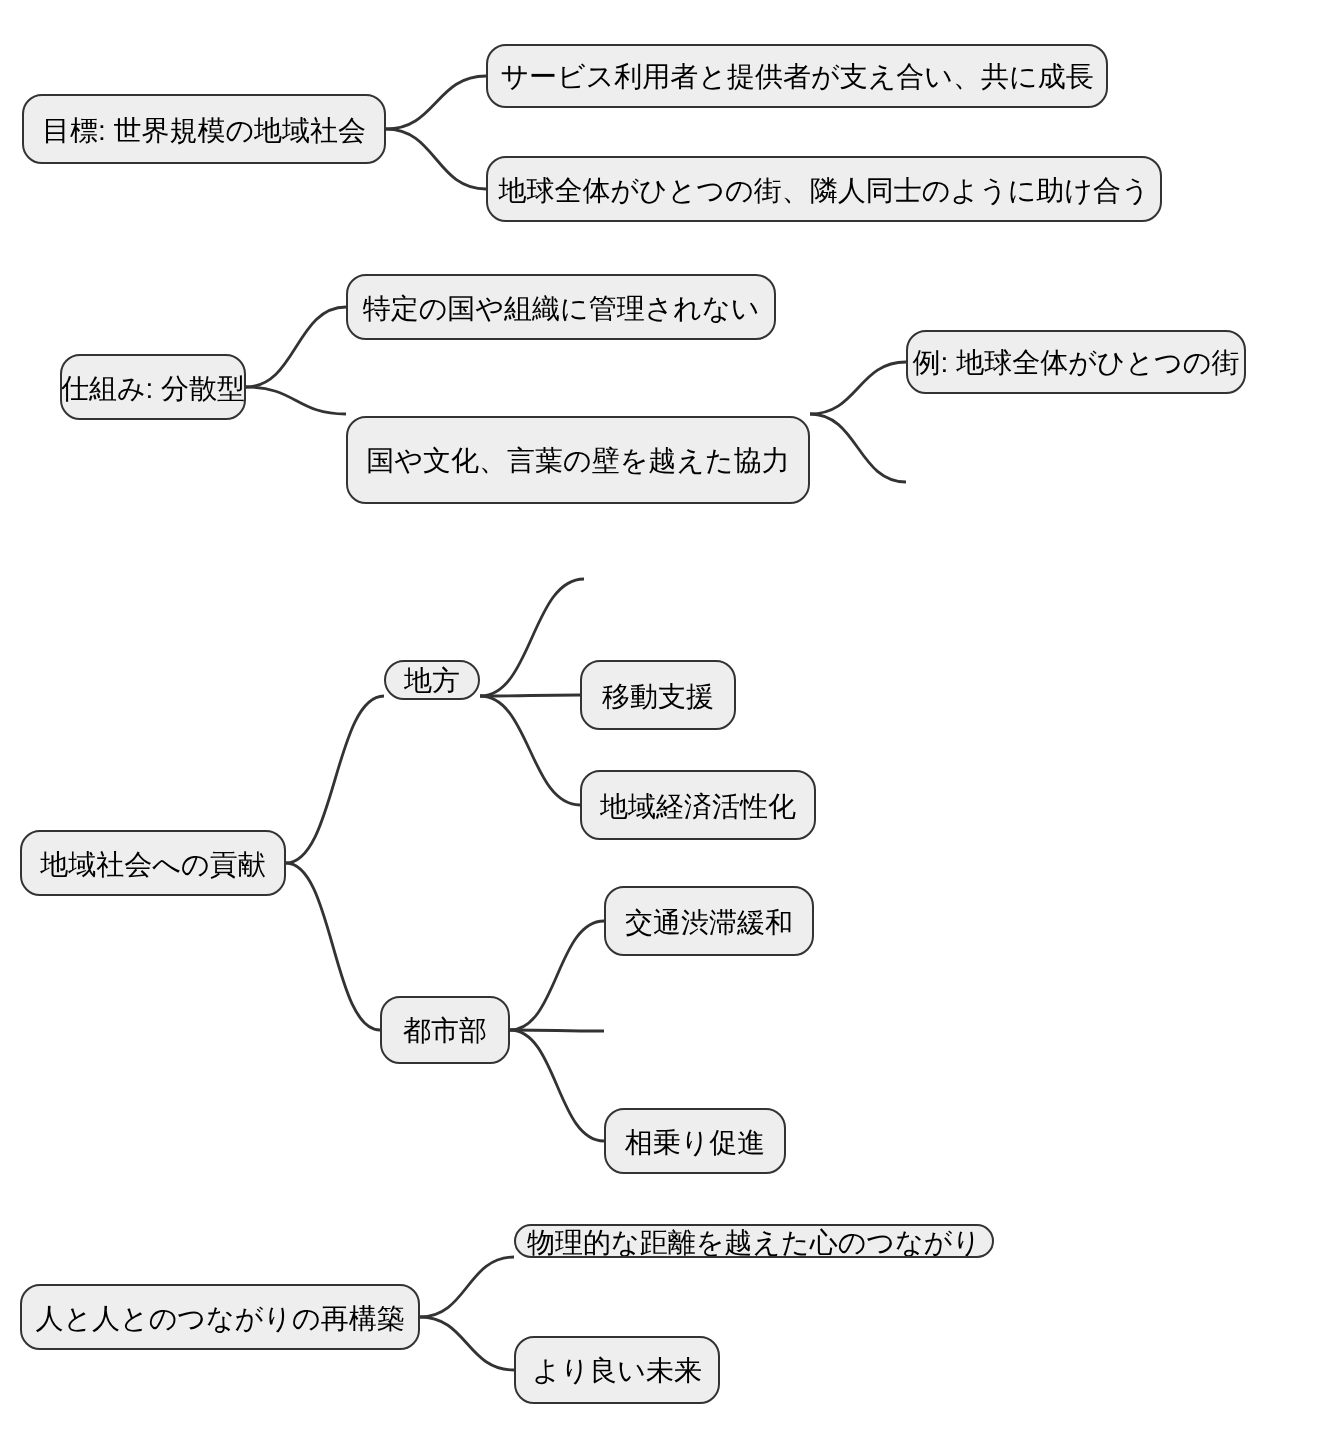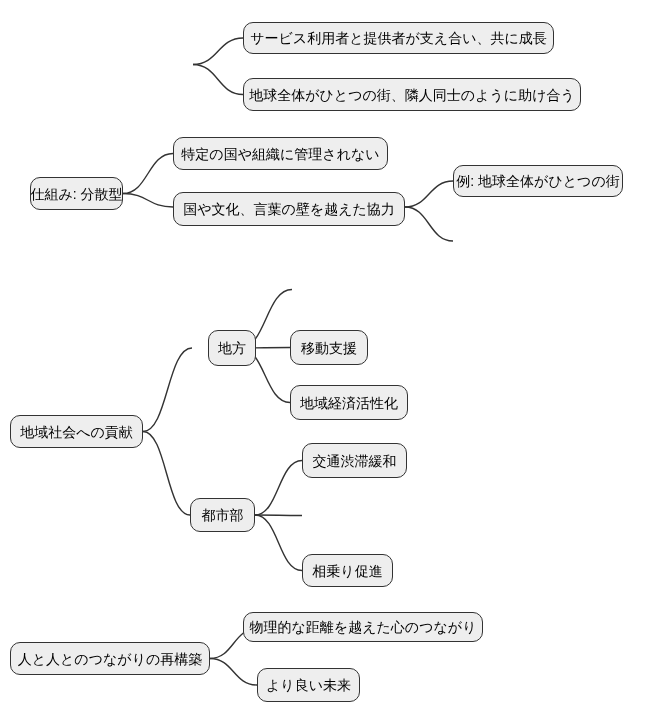--- a/index.html
+++ b/index.html
@@ -47,33 +47,34 @@
     <path class="edge" d="M240 348 C266 348 266 289.5 292 289.5"></path>
     <path class="edge" d="M240 348 C265 348 265 347.5 290 347.5"></path>
     <path class="edge" d="M240 348 C265 348 265 402.5 290 402.5"></path>
     <path class="edge" d="M255 515 C278.5 515 278.5 460.5 302 460.5"></path>
     <path class="edge" d="M255 515 C278.5 515 278.5 515.5 302 515.5"></path>
     <path class="edge" d="M255 515 C278.5 515 278.5 570.5 302 570.5"></path>
     <path class="edge" d="M210 658.5 C233.5 658.5 233.5 628.5 257 628.5"></path>
     <path class="edge" d="M210 658.5 C233.5 658.5 233.5 685 257 685"></path>
   </svg>
 
+  <div class="node" style="left:11px;top:47px;width:182px;height:35px">目標: 世界規模の地域社会</div>
   <div class="node" style="left:243px;top:22px;width:311px;height:32px">サービス利用者と提供者が支え合い、共に成長</div>
   <div class="node" style="left:243px;top:78px;width:338px;height:33px">地球全体がひとつの街、隣人同士のように助け合う</div>
 
   <div class="node" style="left:30px;top:177px;width:93px;height:33px">仕組み: 分散型</div>
   <div class="node" style="left:173px;top:137px;width:215px;height:33px">特定の国や組織に管理されない</div>
-  <div class="node" style="left:173px;top:192px;width:232px;height:34px">国や文化、言葉の壁を越えた協力</div>
+  <div class="node" style="left:173px;top:208px;width:232px;height:44px">国や文化、言葉の壁を越えた協力</div>
   <div class="node" style="left:453px;top:165px;width:170px;height:32px">例: 地球全体がひとつの街</div>
 
   <div class="node" style="left:10px;top:415px;width:133px;height:33px">地域社会への貢献</div>
-  <div class="node" style="left:208px;top:330px;width:48px;height:36px">地方</div>
+  <div class="node" style="left:192px;top:330px;width:48px;height:20px">地方</div>
   <div class="node" style="left:290px;top:385px;width:118px;height:35px">地域経済活性化</div>
   <div class="node" style="left:290px;top:330px;width:78px;height:35px">移動支援</div>
   <div class="node" style="left:190px;top:498px;width:65px;height:34px">都市部</div>
   <div class="node" style="left:302px;top:443px;width:105px;height:35px">交通渋滞緩和</div>
   <div class="node" style="left:302px;top:554px;width:91px;height:33px">相乗り促進</div>
 
   <div class="node" style="left:10px;top:642px;width:200px;height:33px">人と人とのつながりの再構築</div>
-  <div class="node" style="left:243px;top:612px;width:240px;height:30px">物理的な距離を越えた心のつながり</div>
+  <div class="node" style="left:257px;top:612px;width:240px;height:17px">物理的な距離を越えた心のつながり</div>
   <div class="node" style="left:257px;top:668px;width:103px;height:34px">より良い未来</div>
 
 </div>
 
 </body></html>

